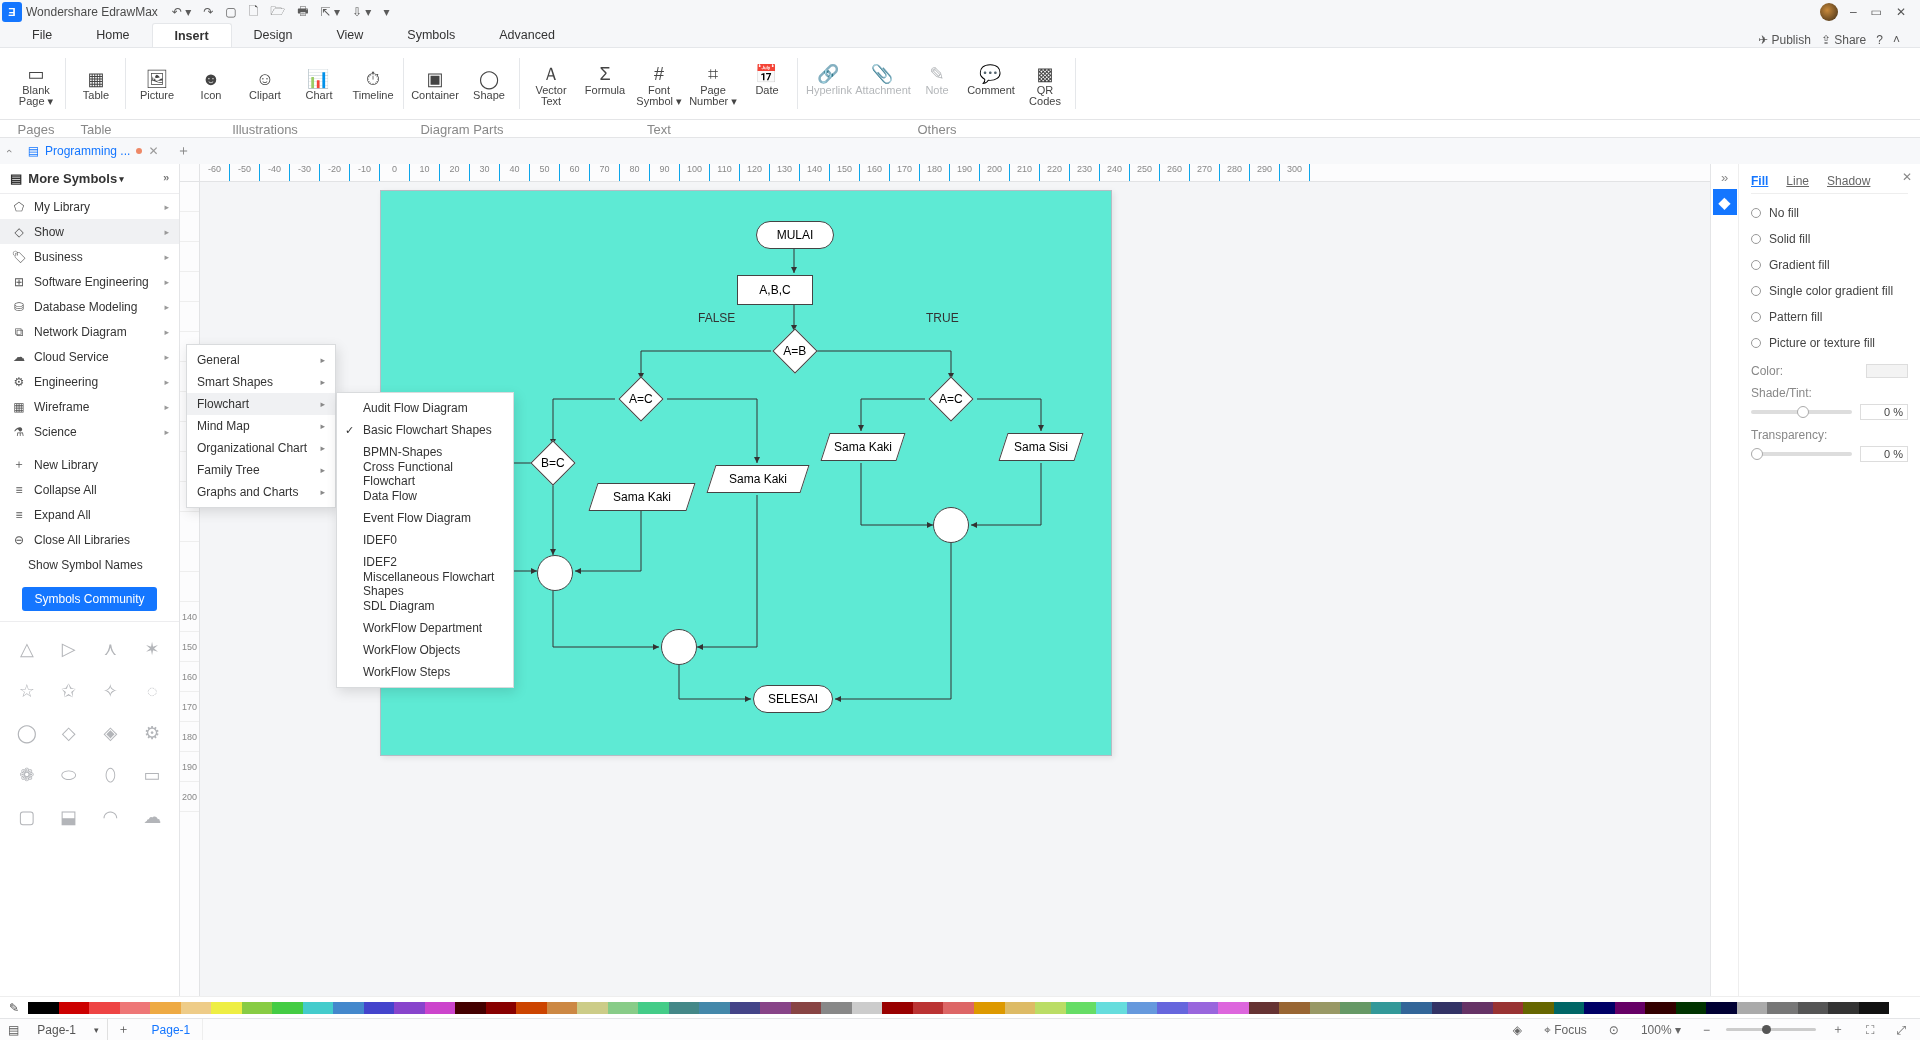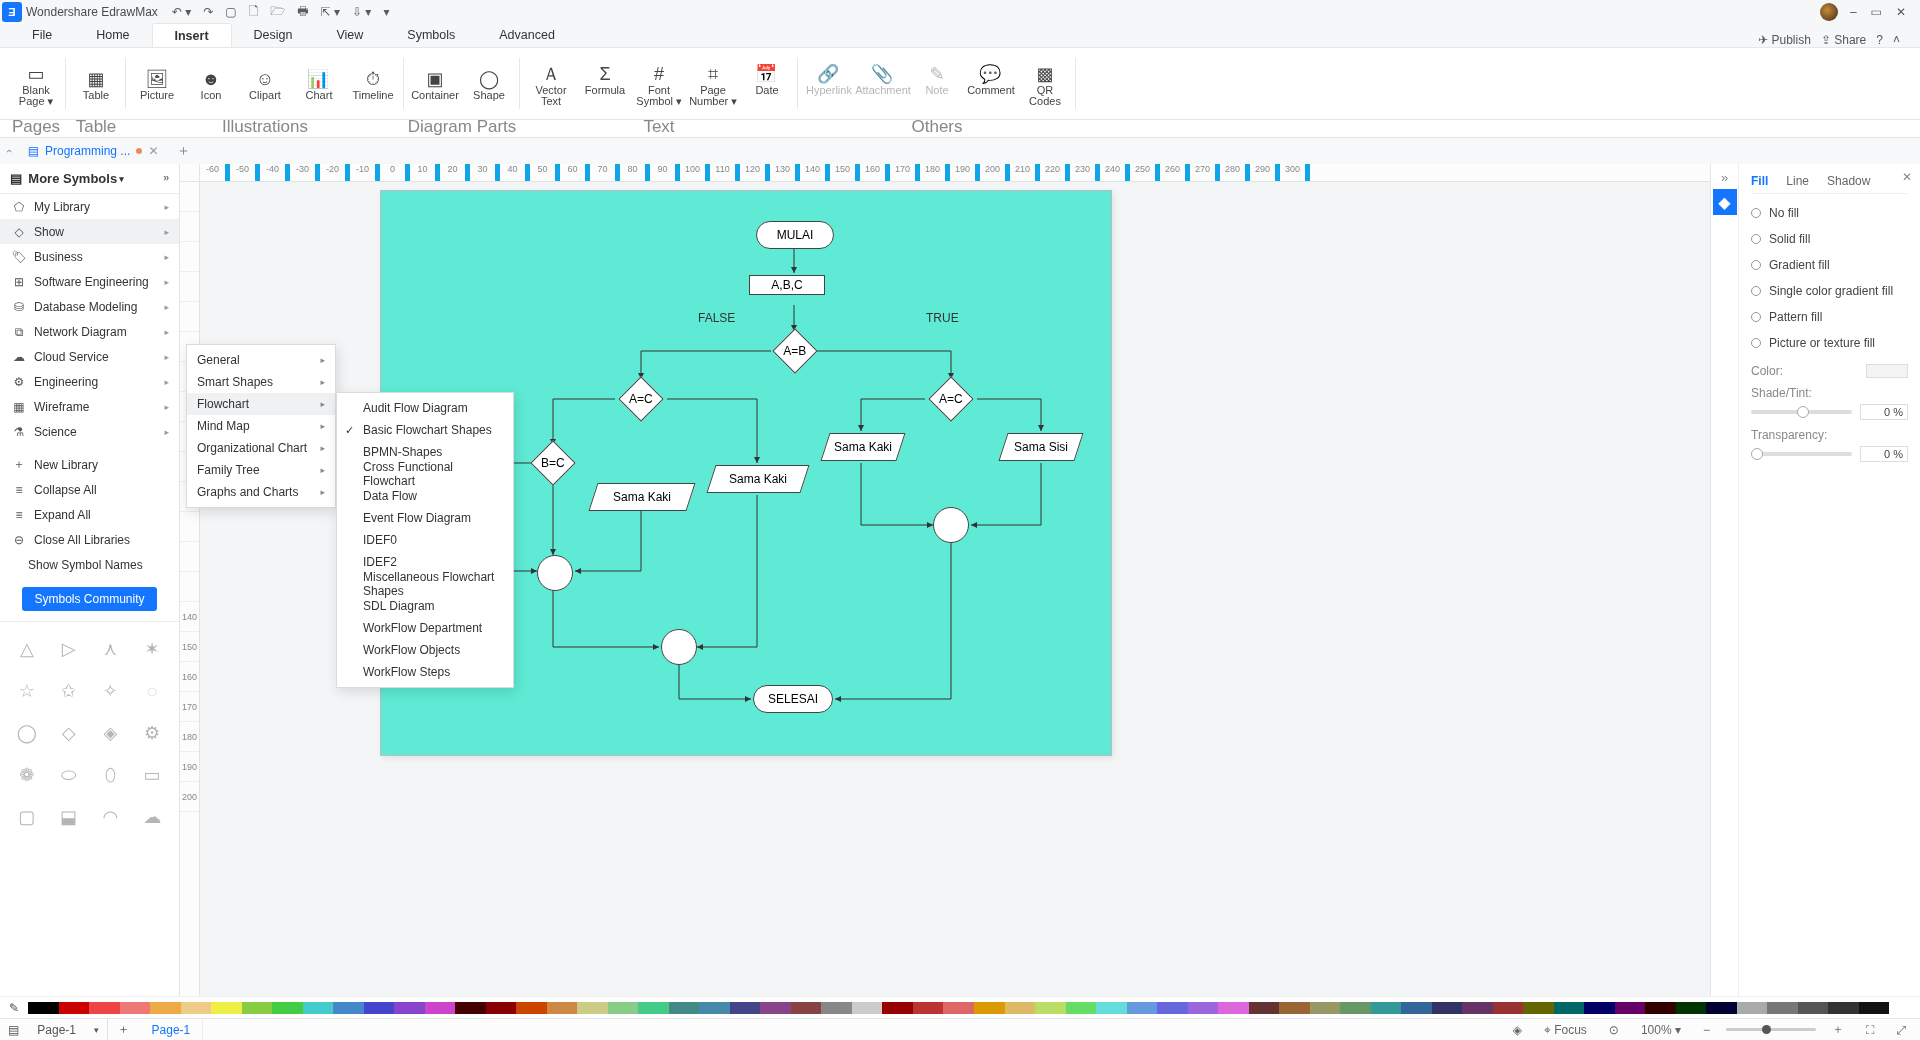--- a/index.html
+++ b/index.html
@@ -26,21 +26,21 @@
 
 .ribbon { height: 72px; background: #fff; display: flex; align-items: stretch; border-bottom: 1px solid #e4e5e7; padding-left: 6px; }
 .rgroup { display: flex; flex-direction: column; justify-content: center; align-items: center; padding: 0 4px; position: relative; }
 .rgroup.sep::after { content: ""; position: absolute; right: 0; top: 10px; bottom: 10px; width: 1px; background: #e5e7ea; }
 .rrow { display: flex; align-items: flex-start; }
 .rbtn { width: 54px; display: flex; flex-direction: column; align-items: center; justify-content: center; font-size: 11px; color: #444; cursor: pointer; padding-top: 2px; }
 .rbtn .ic { font-size: 18px; height: 22px; line-height: 22px; color: #444; }
 .rbtn.disabled { color: #b4b7ba; }
 .rbtn.disabled .ic { color: #b4b7ba; }
 .rbtn span.lab { line-height: 11px; text-align: center; white-space: pre; }
-.rgroup .footer { position: absolute; bottom: -18px; font-size: 17px; color: #888; white-space: nowrap; margin-top: 24px; }
+.rgroup .footer { position: absolute; bottom: -18px; font-size: 13px; color: #888; white-space: nowrap; margin-top: 24px; }
 .ribbon-footer { height: 18px; background: #fff; border-bottom: 1px solid #e4e5e7; }
 
 
 .doctab { height: 26px; background: #f7f8fa; display: flex; align-items: center; padding-left: 8px; font-size: 12px; }
 .dtab { display: flex; align-items: center; gap: 6px; padding: 0 10px; height: 100%; color: #1476ff; cursor: pointer; }
 .dtab .dot { width: 6px; height: 6px; border-radius: 50%; background: #e86; }
 .dtab .close { color: #999; font-size: 12px; }
 .addtab { color: #888; font-size: 14px; margin-left: 8px; cursor: pointer; }
 
 
@@ -68,21 +68,21 @@
 .popup1 .pi.hover { background: #f0f1f3; }
 .popup1 .pi .arr { margin-left: auto; font-size: 9px; color: #888; }
 
 .popup2 { position: absolute; left: 336px; top: 228px; width: 178px; background: #fff; border: 1px solid #d9dbdd; box-shadow: 2px 4px 12px rgba(0,0,0,.12); z-index: 41; padding: 4px 0; }
 .popup2 .pi { display: flex; align-items: center; height: 22px; padding: 0 10px 0 26px; font-size: 12px; color: #333; cursor: pointer; position: relative; }
 .popup2 .pi.checked::before { content: "✓"; position: absolute; left: 8px; font-size: 11px; }
 
 
 .canvas-wrap { flex: 1; background: #f4f5f7; position: relative; overflow: hidden; }
 .hruler { position: absolute; left: 20px; right: 0; top: 0; height: 18px; background: #fcfcfd; border-bottom: 1px solid #e2e3e5; font-size: 9px; color: #888; display: flex; }
-.hruler span { width: 30px; text-align: center; border-right: 5px solid #0ea5e9; }
+.hruler span { width: 30px; text-align: center; border-right: 1px solid #0ea5e9; }
 .vruler { position: absolute; left: 0; top: 18px; bottom: 0; width: 20px; background: #fcfcfd; border-right: 1px solid #e2e3e5; font-size: 9px; color: #888; display: flex; flex-direction: column; }
 .vruler span { height: 30px; display: flex; align-items: center; justify-content: center; border-bottom: 1px solid #eee; writing-mode: horizontal-tb; }
 .corner { position: absolute; left: 0; top: 0; width: 20px; height: 18px; background: #fcfcfd; border-right: 1px solid #e2e3e5; border-bottom: 1px solid #e2e3e5; }
 
 .page { position: absolute; left: 200px; top: 26px; width: 732px; height: 566px; background: #5eead4; border: 1px solid #b6bcc4; box-shadow: 2px 2px 6px rgba(0,0,0,.08); }
 
 
 .shape { position: absolute; background: #fff; border: 1px solid #444; font-size: 12px; display: flex; align-items: center; justify-content: center; text-align: center; }
 .terminator { border-radius: 14px; }
 .process { }
@@ -93,21 +93,21 @@
 .circ { border-radius: 50%; }
 .labelText { position: absolute; font-size: 12px; color: #333; }
 
 svg.conn { position: absolute; inset: 0; width: 100%; height: 100%; pointer-events: none; }
 
 
 .rightpanel { width: 210px; border-left: 1px solid #e4e5e7; display: flex; background: #fff; }
 .righttabs { width: 24px; display: flex; flex-direction: column; align-items: center; padding-top: 6px; }
 .rightbody { flex: 1; padding: 4px 12px; font-size: 12px; color: #444; position: relative; }
 .rightbody .rheader { display: flex; gap: 18px; height: 26px; align-items: center; border-bottom: 1px solid #eee; }
-.rightbody .rheader span { cursor: pointer; color: #666; }
+.rightbody .rheader span { cursor: pointer; color: #666; text-decoration: underline; }
 .rightbody .rheader span.active { color: #1476ff; font-weight: 600; }
 .rightbody .rclose { position: absolute; right: 8px; top: 6px; color: #888; cursor: pointer; }
 .optrow { display: flex; align-items: center; height: 26px; }
 .optrow .radio { width: 10px; height: 10px; border: 1px solid #999; border-radius: 50%; margin-right: 8px; }
 .sectlabel { margin-top: 8px; color: #888; }
 .slider-row { display: flex; align-items: center; gap: 8px; margin-top: 4px; }
 .slider { flex: 1; height: 4px; background: #ddd; border-radius: 2px; position: relative; }
 .slider .thumb { position: absolute; top: -4px; width: 12px; height: 12px; background: #fff; border: 1px solid #aaa; border-radius: 50%; }
 .pctbox { width: 48px; border: 1px solid #ddd; font-size: 11px; text-align: right; padding: 1px 4px; }
 .swatch { width: 42px; height: 14px; background: #f3f3f3; border: 1px solid #ddd; }
@@ -566,21 +566,21 @@
         <polyline points="660,272 660,334 590,334" fill="none" stroke="#333" marker-end="url(#ah)"></polyline>
 
         <polyline points="570,352 570,508 454,508" fill="none" stroke="#333" marker-end="url(#ah)"></polyline>
 
         <polyline points="298,474 298,508 370,508" fill="none" stroke="#333" marker-end="url(#ah)"></polyline>
       </svg>
 
       <div class="shape terminator" style="left:375px;top:30px;width:78px;height:28px;">
           <span>MULAI</span>
         </div>
-      <div class="shape process" style="left:368px;top:84px;width:76px;height:20px;">
+      <div class="shape process" style="left:356px;top:84px;width:76px;height:30px;">
           <span>A,B,C</span>
         </div>
       <div class="shape decision" style="left:398px;top:144px;width:32px;height:32px;">
           <span>A=B</span>
         </div>
       <div class="labelText" style="left:280px;top:120px;margin-left:37px;">FALSE</div>
       <div class="labelText" style="left:545px;top:120px;">TRUE</div>
 
       <div class="shape decision" style="left:244px;top:192px;width:32px;height:32px;">
           <span>A=C</span>

